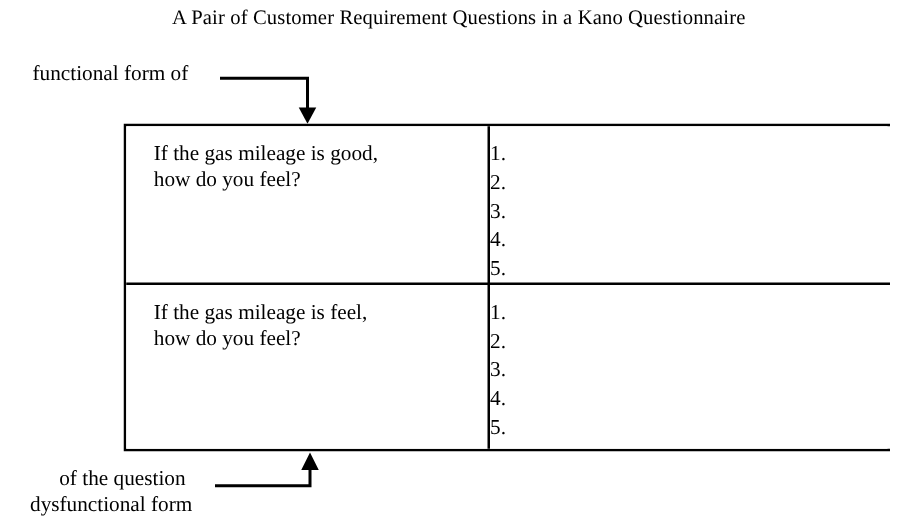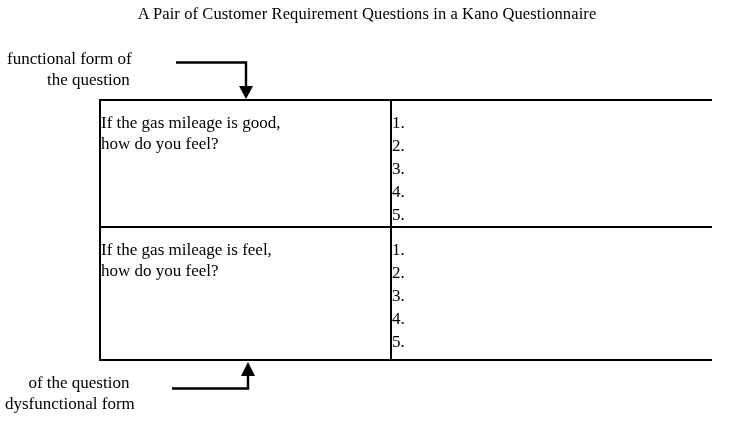--- a/index.html
+++ b/index.html
@@ -40,20 +40,21 @@
 
   
   .annotation {
     position: absolute;
     font-size: 17px;
     line-height: 21px;
     white-space: nowrap;
   }
   .annotation .line {
     display: block;
+    margin-left: 19px;
   }
   #ann-functional {
     left: 7px;
     top: 48px;
     text-align: left;
   }
   #ann-functional .line-2 {
     text-align: right;
     padding-right: 2px;
   }
@@ -112,21 +113,21 @@
     width: 320px;
   }
   #kano-table tr.row-top {
     height: 126px;
   }
   #kano-table tr.row-bottom {
     height: 132px;
   }
 
   .question-text {
-    padding: 11px 8px 0 0;
+    padding: 11px 8px 0 22px;
     font-size: 17px;
     line-height: 21px;
   }
   .question-text .line {
     display: block;
     white-space: nowrap;
   }
 
   .answer-list {
     margin: 0;
@@ -149,21 +150,20 @@
 </style>
 </head>
 <body>
 
 <div id="figure">
 
   <div class="figure-title">A Pair of Customer Requirement Questions in a Kano Questionnaire</div>
 
   <div class="annotation" id="ann-functional">
     <span class="line line-1">functional form of</span>
-    <span class="line line-2">the question</span>
   </div>
 
   <div class="annotation" id="ann-dysfunctional">
     <span class="line line-2">of the question</span>
     <span class="line line-1">dysfunctional form</span>
   </div>
 
   <svg class="leader-svg" viewBox="0 0 734 424">
 
     <g>

